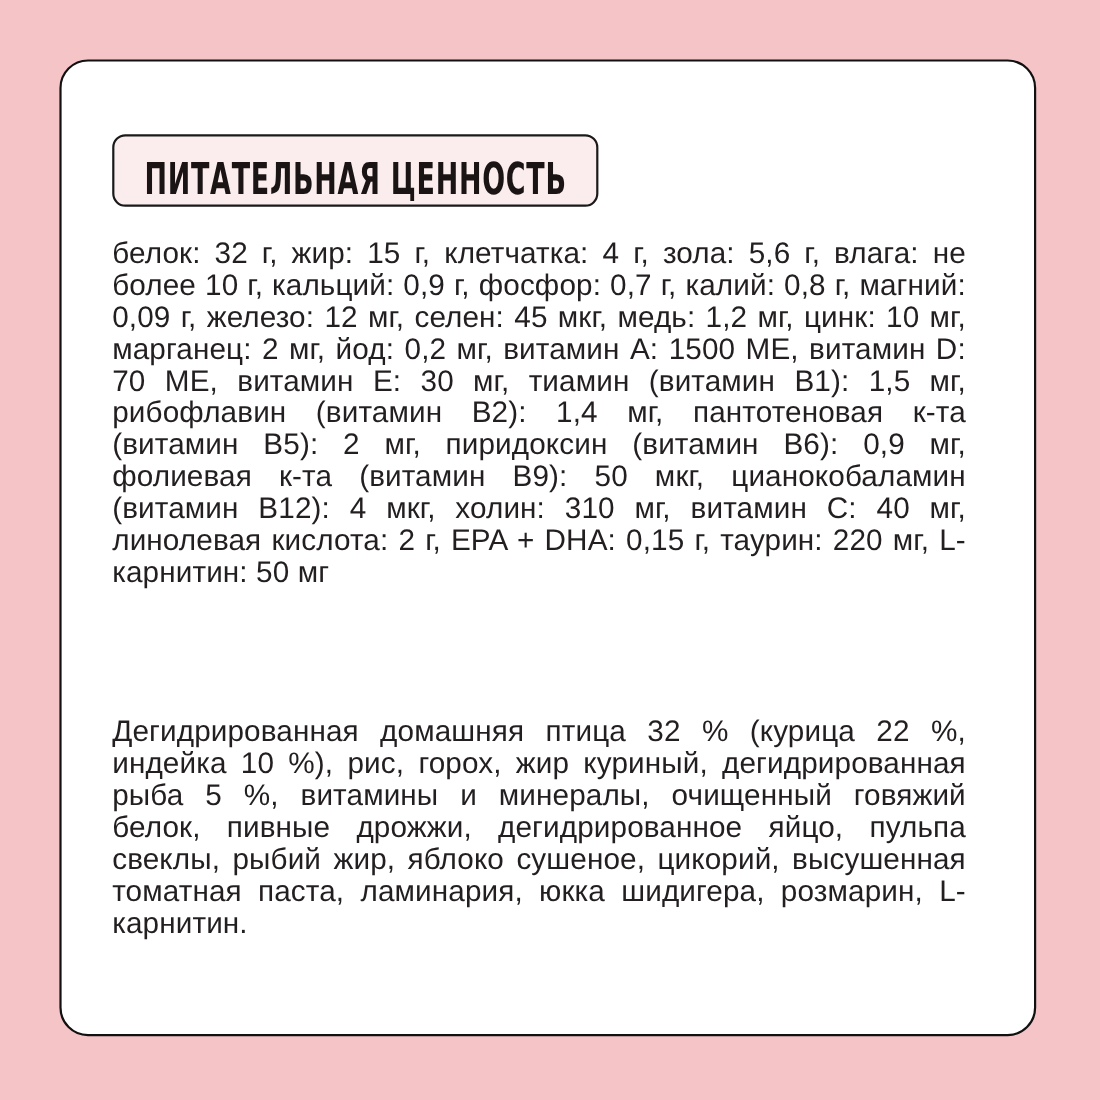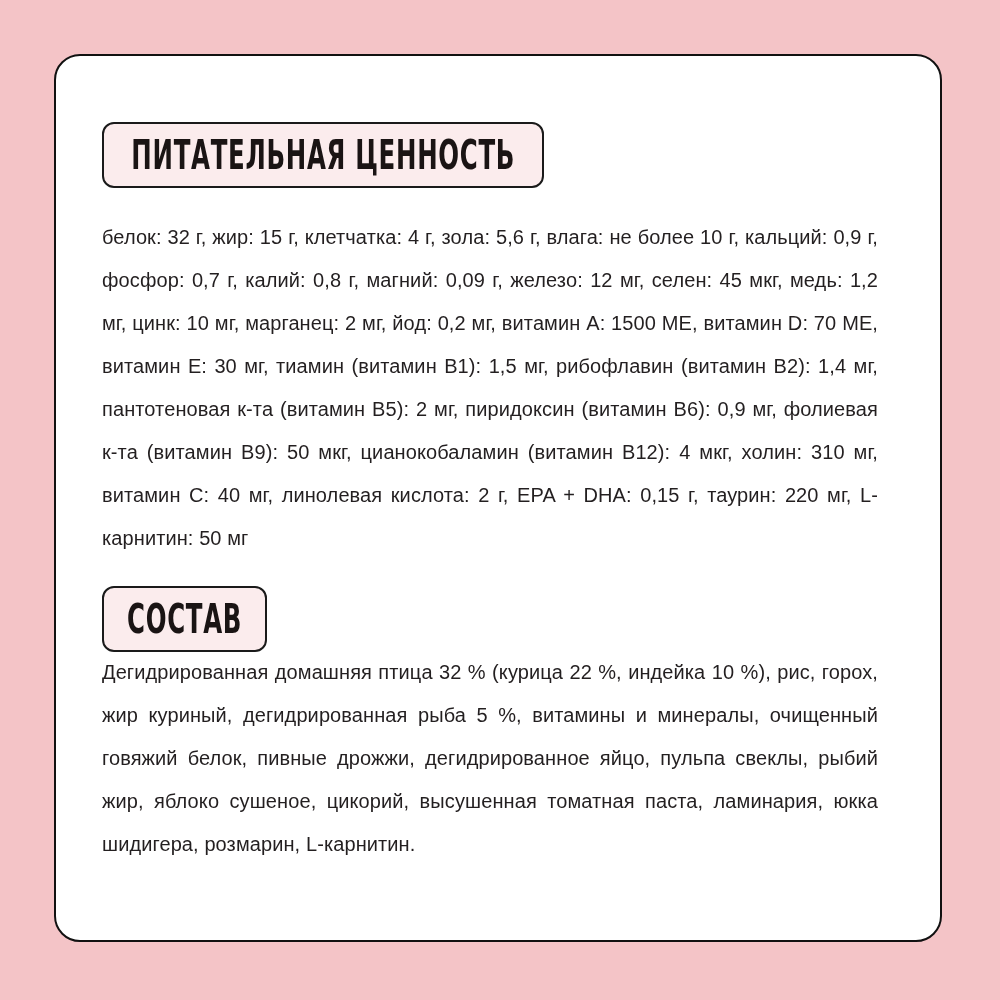--- a/index.html
+++ b/index.html
@@ -25,21 +25,21 @@
       border-radius: 26px;
       box-sizing: border-box;
     }
     .section-badge {
       position: absolute;
       background: #fbeced;
       border: 2.5px solid #1a1a1a;
       border-radius: 12px;
       box-sizing: border-box;
       display: flex;
-      align-items: center;
+      align-items: flex-end;
       justify-content: center;
     }
     .section-badge span {
       font-family: "DejaVu Sans", sans-serif;
       font-weight: bold;
       color: #1a1414;
       text-transform: uppercase;
       font-stretch: condensed;
       transform: scaleX(0.68);
       transform-origin: center;
@@ -62,22 +62,22 @@
       height: 66px;
     }
     #badge-composition span {
       font-size: 40px;
     }
     .body-text {
       position: absolute;
       left: 46px;
       width: 776px;
       font-family: "Liberation Sans", sans-serif;
-      font-size: 20px;
-      line-height: 43px;
+      font-size: 27px;
+      line-height: 29px;
       color: #231f20;
       text-align: justify;
       font-weight: 500;
       letter-spacing: 0.1px;
     }
     #nutrition-text {
       top: 160px;
     }
     #composition-text {
       top: 595px;
@@ -87,19 +87,16 @@
 <body>
 
 <div class="card">
 
   <div class="section-badge" id="badge-nutrition">
     <span>Питательная ценность</span>
   </div>
 
   <div class="body-text" id="nutrition-text">белок: 32 г, жир: 15 г, клетчатка: 4 г, зола: 5,6 г, влага: не более 10 г, кальций: 0,9 г, фосфор: 0,7 г, калий: 0,8 г, магний: 0,09 г, железо: 12 мг, селен: 45 мкг, медь: 1,2 мг, цинк: 10 мг, марганец: 2 мг, йод: 0,2 мг, витамин А: 1500 МЕ, витамин D: 70 МЕ, витамин Е: 30 мг, тиамин (витамин В1): 1,5 мг, рибофлавин (витамин В2): 1,4 мг, пантотеновая к-та (витамин В5): 2 мг, пиридоксин (витамин В6): 0,9 мг, фолиевая к-та (витамин В9): 50 мкг, цианокобаламин (витамин В12): 4 мкг, холин: 310 мг, витамин С: 40 мг, линолевая кислота: 2 г, EPA + DHA: 0,15 г, таурин: 220 мг, L-карнитин: 50 мг</div>
 
-  <div class="section-badge" id="badge-composition">
-    <span>Состав</span>
-  </div>
 
   <div class="body-text" id="composition-text">Дегидрированная домашняя птица 32 % (курица 22 %, индейка 10 %), рис, горох, жир куриный, дегидрированная рыба 5 %, витамины и минералы, очищенный говяжий белок, пивные дрожжи, дегидрированное яйцо, пульпа свеклы, рыбий жир, яблоко сушеное, цикорий, высушенная томатная паста, ламинария, юкка шидигера, розмарин, L-карнитин.</div>
 
 </div>
 
 </body></html>

